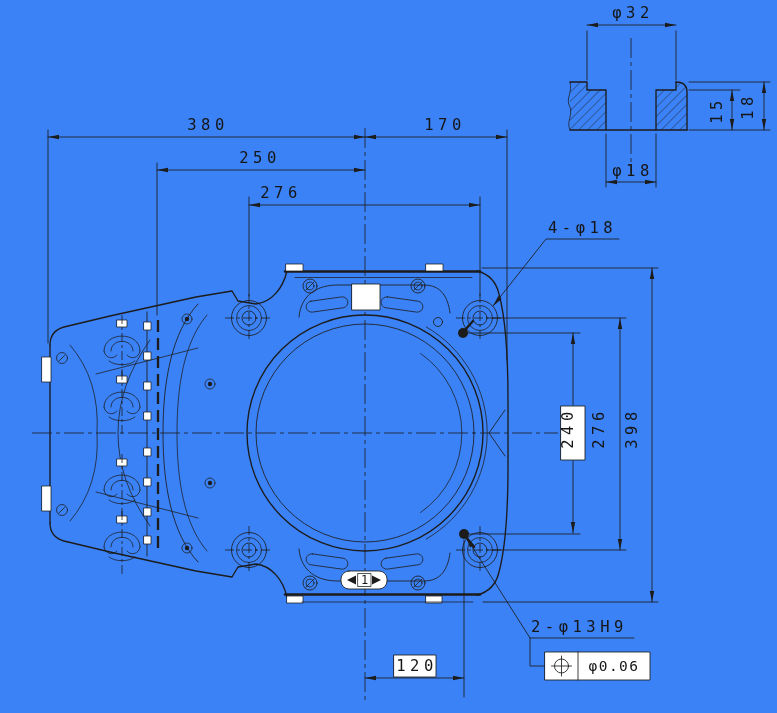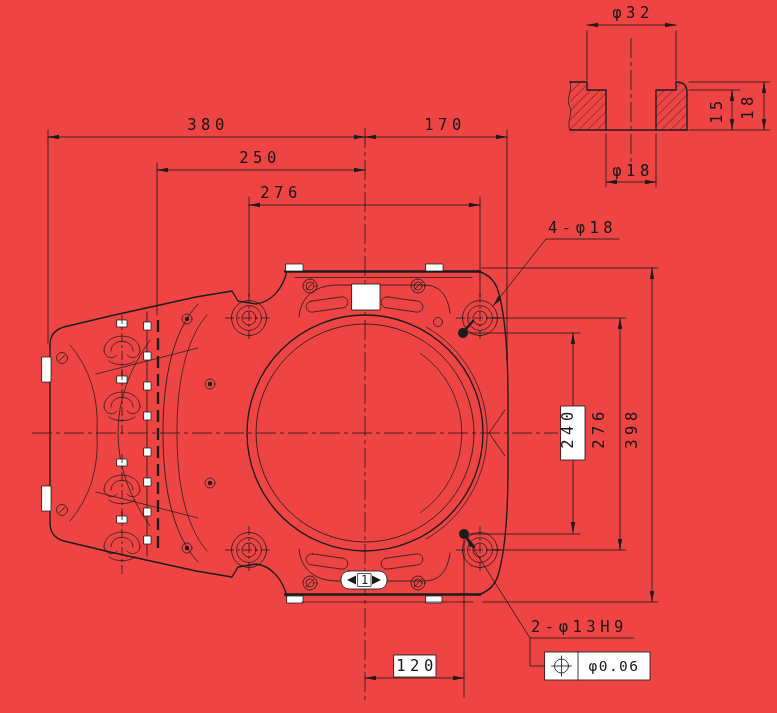--- a/index.html
+++ b/index.html
@@ -1,16 +1,16 @@
 <!DOCTYPE html>
 <html><head>
 <meta charset="utf-8">
 <style>
   html,body{margin:0;padding:0;background:#fff;}
-  .stage{width:777px;height:713px;background:#ef4444;position:relative;overflow:hidden;}
+  .stage{width:777px;height:713px;background:#3b82f6;position:relative;overflow:hidden;}
   svg{display:block;}
   .ln{stroke:#1c1c1c;fill:none;stroke-linecap:round;stroke-linejoin:round;}
   .w-thin{stroke-width:0.85;}
   .w-med{stroke-width:1.35;}
   .w-thick{stroke-width:2.5;}
   .w-hair{stroke-width:0.75;}
   .cl{stroke:#1c1c1c;fill:none;stroke-width:0.8;stroke-dasharray:20 4 4 4;}
   .clh{stroke:#1c1c1c;fill:none;stroke-width:0.8;stroke-dasharray:9 3 3 3;}
   .hid{stroke:#1c1c1c;fill:none;stroke-width:2.3;stroke-dasharray:12 6;}
   .arr{fill:#1c1c1c;stroke:none;}

